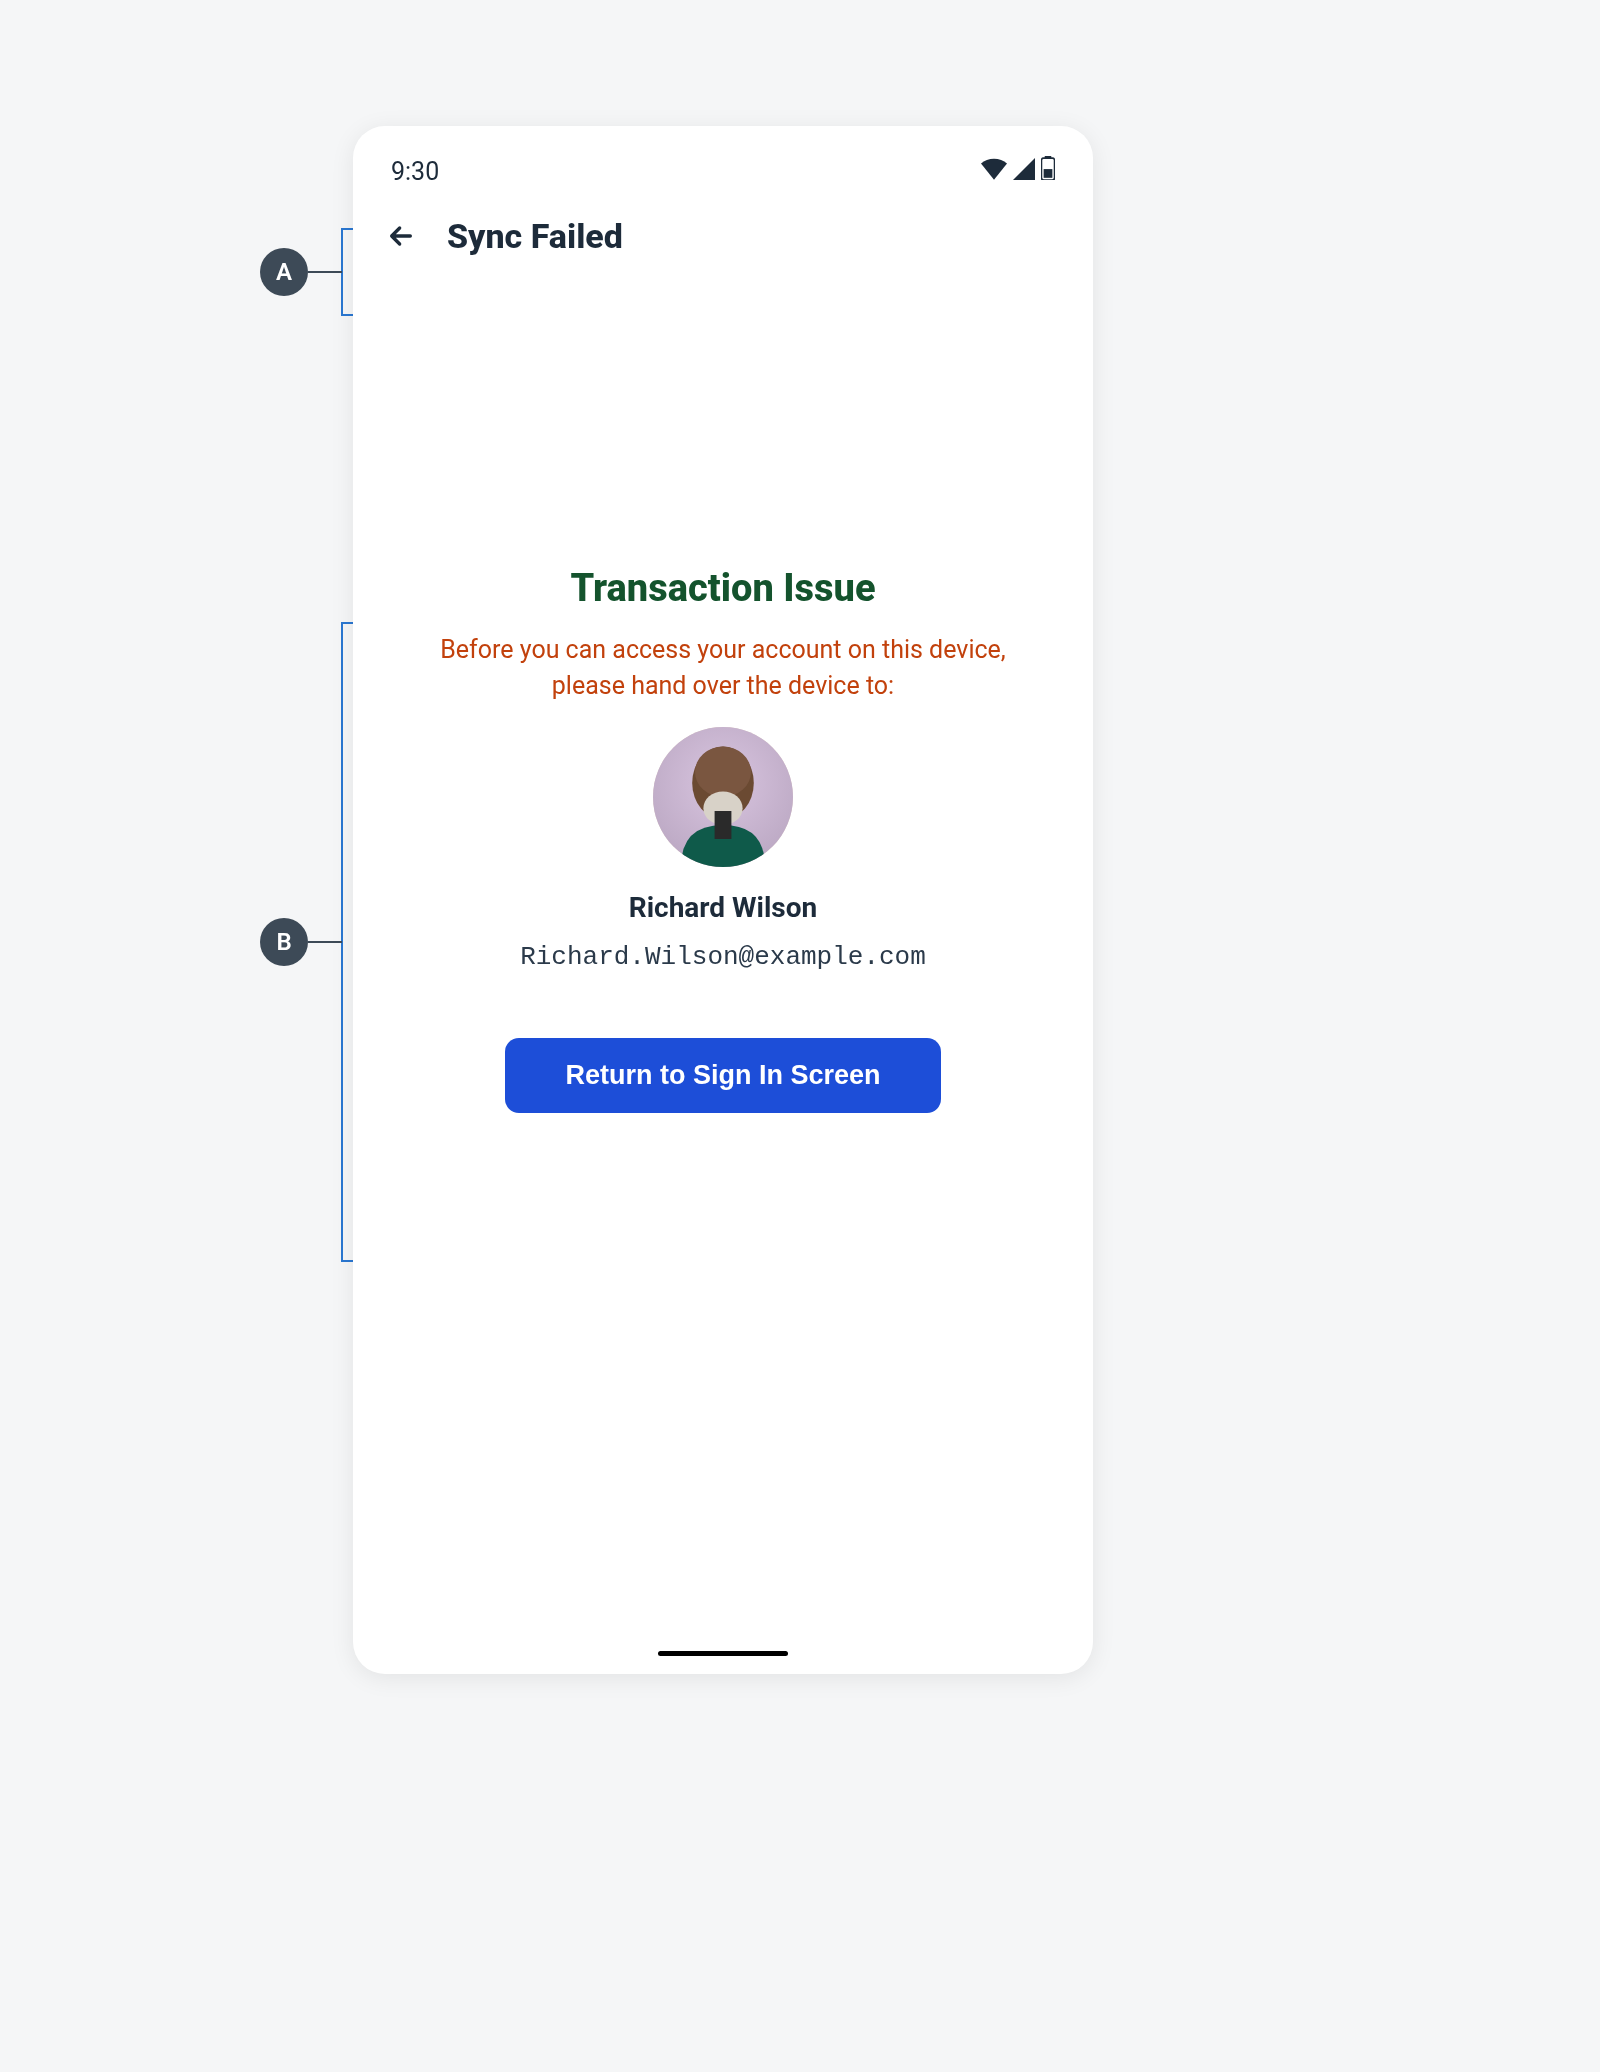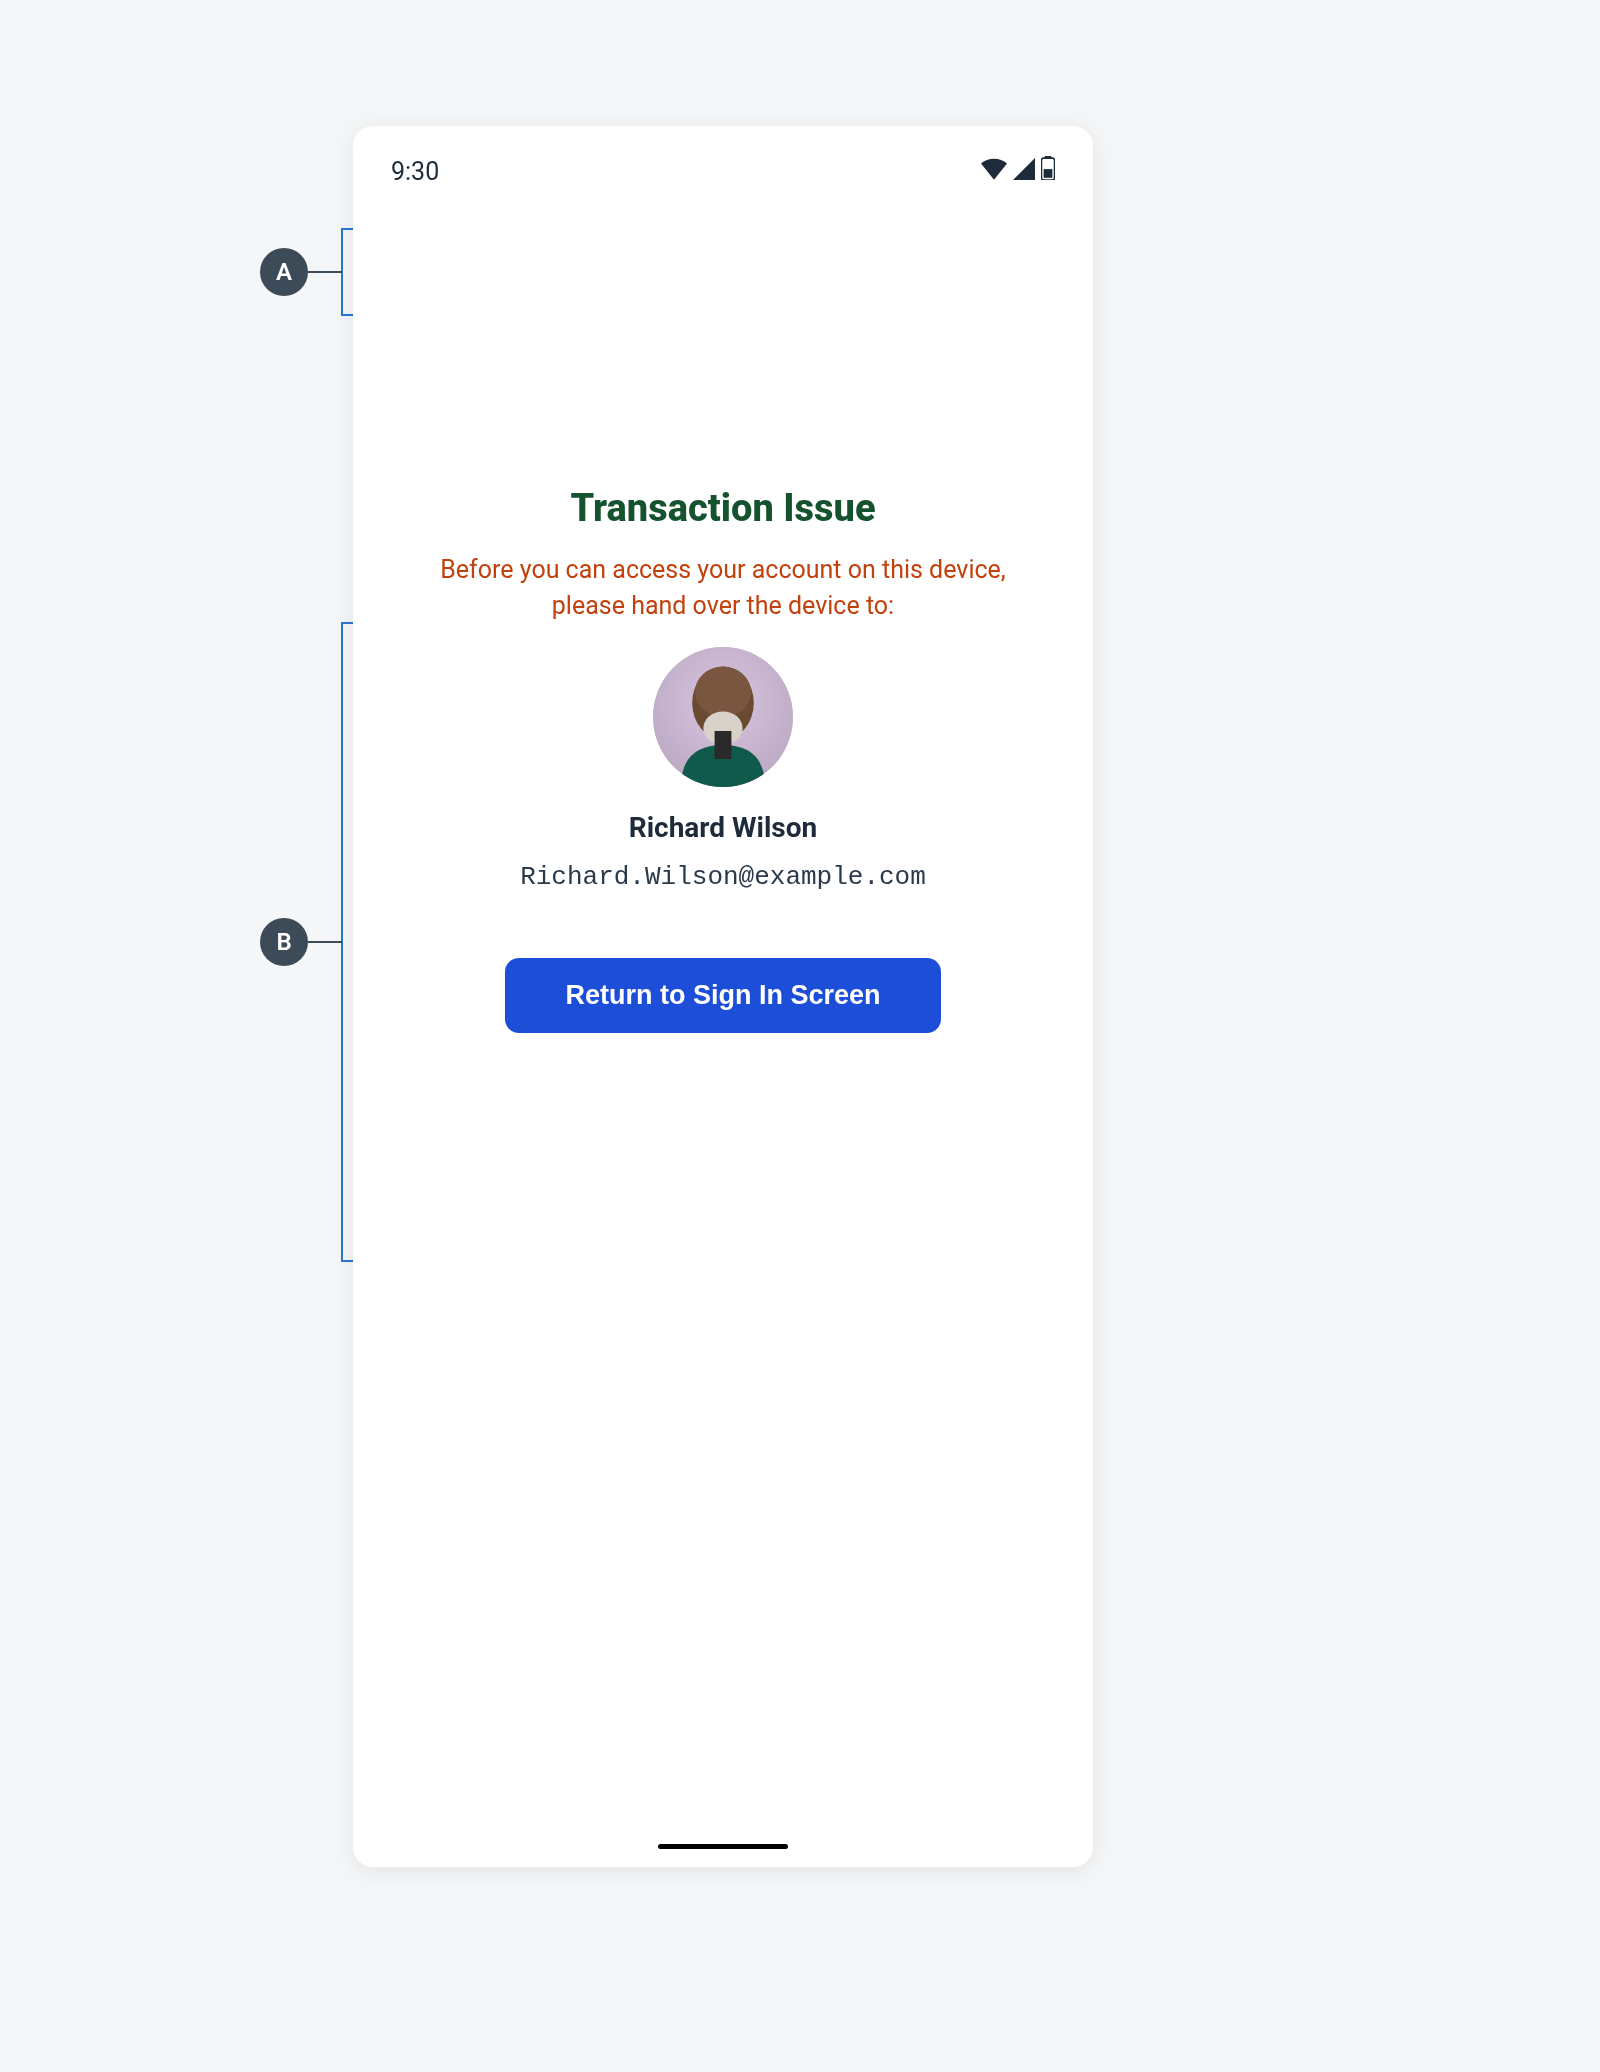--- a/index.html
+++ b/index.html
@@ -10,23 +10,23 @@
     color: #1d2b3a;
     width: 1600px;
     height: 2072px;
     position: relative;
   }
   .phone {
     position: absolute;
     left: 353px;
     top: 126px;
     width: 740px;
-    height: 1741px;
+    height: 1548px;
     background: #fff;
-    border-radius: 20px;
+    border-radius: 32px;
     box-shadow: 0 4px 24px rgba(0,0,0,0.08);
     overflow: hidden;
   }
   .status-bar {
     display: flex;
     justify-content: space-between;
     align-items: center;
     padding: 30px 38px 10px 38px;
     font-size: 25px;
     color: #1d2b3a;
@@ -178,20 +178,28 @@
       <span>
         <svg width="14" height="24" viewBox="0 0 12 22">
             <rect x="3" y="0" width="6" height="2" fill="#1d2b3a"></rect>
             <rect x="0" y="2" width="12" height="20" rx="2" fill="none" stroke="#1d2b3a" stroke-width="1.5"></rect>
             <rect x="2" y="12" width="8" height="8" fill="#1d2b3a"></rect>
           </svg>
       </span>
     </div>
   </div>
 
+  <div class="app-bar">
+    <div class="back-icon">
+      <svg width="32" height="32" viewBox="0 0 24 24">
+          <path fill="none" stroke="#1d2b3a" stroke-width="2.5" stroke-linecap="round" stroke-linejoin="round" d="M19 12H5 M11 6l-6 6 6 6"></path>
+        </svg>
+    </div>
+    <div class="app-title">Sync Failed</div>
+  </div>
 
   <div class="content">
     <div class="content-title">Transaction Issue</div>
     <div class="content-text">Before you can access your account on this device, please hand over the device to:</div>
 
     <div class="avatar">
       <svg viewBox="0 0 100 100">
         <defs>
           <radialGradient id="bg" cx="50%" cy="40%" r="70%">
             <stop offset="0%" stop-color="#d9c5e0"></stop>

